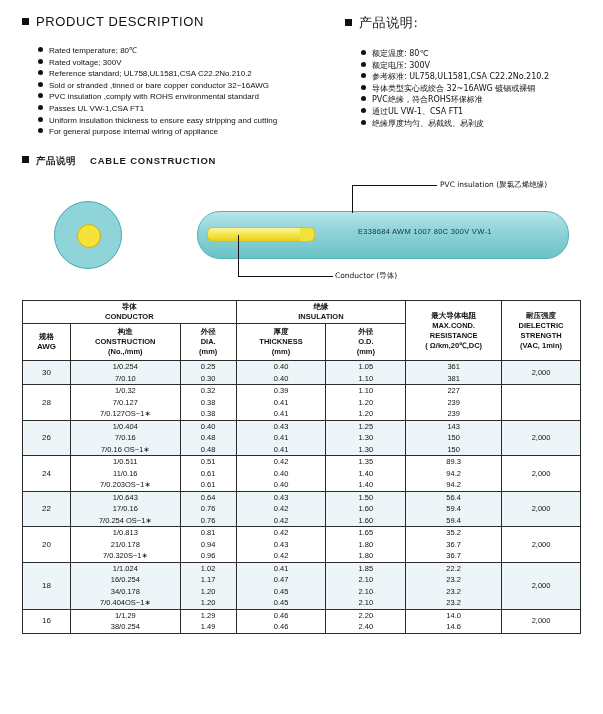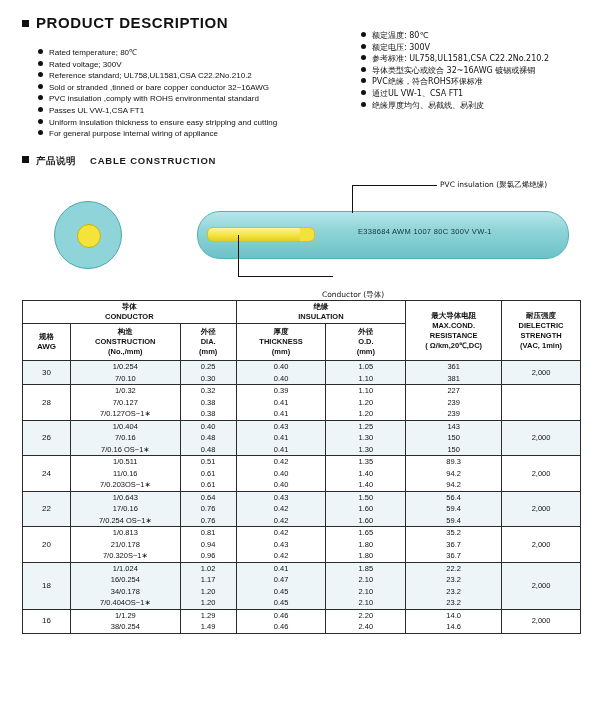--- a/index.html
+++ b/index.html
@@ -12,21 +12,21 @@
     position:relative;
     overflow:hidden;
   }
   .page{position:relative;width:603px;height:714px;}
 
   
   .desc{position:absolute;top:14px;left:0;width:603px;}
   .col{position:absolute;top:0;}
   .col.left{left:22px;width:300px;}
   .col.right{left:345px;width:250px;}
-  .sec-title{font-size:15px;font-weight:bold;letter-spacing:.6px;margin-bottom:8px;color:#111;}
+  .sec-title{font-size:13px;font-weight:normal;letter-spacing:.6px;margin-bottom:8px;color:#111;}
   .sq{display:inline-block;width:7px;height:7px;background:#111;margin-right:7px;vertical-align:1px;}
   ul.bul{list-style:none;margin:16px;padding:0;}
   ul.bul li{font-size:8px;line-height:11.6px;white-space:nowrap;color:#111;}
   ul.bul li .dot{display:inline-block;width:5px;height:5px;border-radius:50%;background:#111;margin-right:6px;vertical-align:1px;}
   .cn li{font-family:"DejaVu Sans", sans-serif;font-size:8px;}
 
   
   .constr-head{position:absolute;top:155px;left:22px;font-size:9.5px;font-weight:bold;letter-spacing:.5px;}
   .constr-head .en{margin-left:14px;letter-spacing:.8px;}
 
@@ -81,20 +81,23 @@
         <li><span class="dot"></span><span>Reference standard; UL758,UL1581,CSA C22.2No.210.2</span></li>
         <li><span class="dot"></span><span>Sold or stranded ,tinned or bare copper conductor 32~16AWG</span></li>
         <li><span class="dot"></span><span>PVC insulation ,comply with ROHS environmental standard</span></li>
         <li><span class="dot"></span><span>Passes UL  VW-1,CSA FT1</span></li>
         <li><span class="dot"></span><span>Uniform insulation thickness to ensure easy stripping and cutting</span></li>
         <li><span class="dot"></span><span>For general purpose internal wiring of appliance</span></li>
       </ul>
     </div>
 
     <div class="col right">
+      <div class="sec-title hdr-cn">
+        <span class="sq"></span><span>产品说明:</span>
+      </div>
       <ul class="bul cn">
         <li><span class="dot"></span><span>额定温度: 80℃</span></li>
         <li><span class="dot"></span><span>额定电压: 300V</span></li>
         <li><span class="dot"></span><span>参考标准: UL758,UL1581,CSA C22.2No.210.2</span></li>
         <li><span class="dot"></span><span>导体类型实心或绞合 32~16AWG 镀锡或裸铜</span></li>
         <li><span class="dot"></span><span>PVC绝缘，符合ROHS环保标准</span></li>
         <li><span class="dot"></span><span>通过UL VW-1、CSA FT1</span></li>
         <li><span class="dot"></span><span>绝缘厚度均匀、易截线、易剥皮</span></li>
       </ul>
     </div>
@@ -115,21 +118,21 @@
     <div class="mark">
       <span>E338684          AWM 1007 80C 300V  VW-1</span>
     </div>
 
     <div class="lead" style="left:330px;top:10px;width:1px;height:28px;"></div>
     <div class="lead" style="left:330px;top:10px;width:85px;height:1px;"></div>
     <div class="lbl" style="left:418px;top:5px;">PVC insulation (聚氯乙烯绝缘)</div>
 
     <div class="lead" style="left:216px;top:60px;width:1px;height:42px;"></div>
     <div class="lead" style="left:216px;top:101px;width:95px;height:1px;"></div>
-    <div class="lbl" style="left:300px;top:96px;margin-top:19px;">Conductor (导体)</div>
+    <div class="lbl" style="left:313px;top:96px;">Conductor (导体)</div>
   </div>
 
   <table class="spec">
     <colgroup>
       <col style="width:48px">
       <col style="width:110px">
       <col style="width:56px">
       <col style="width:90px">
       <col style="width:80px">
       <col style="width:96px">

